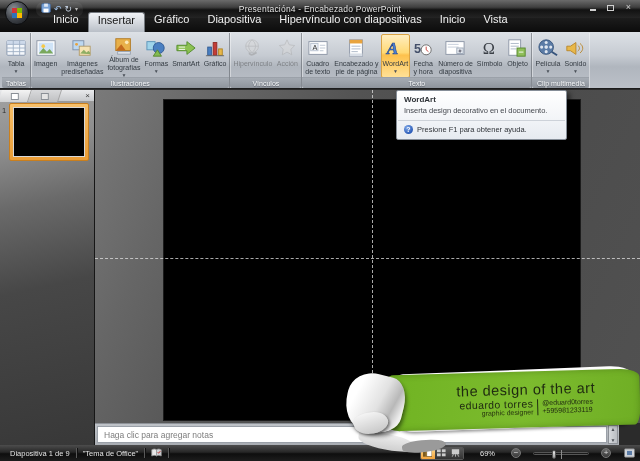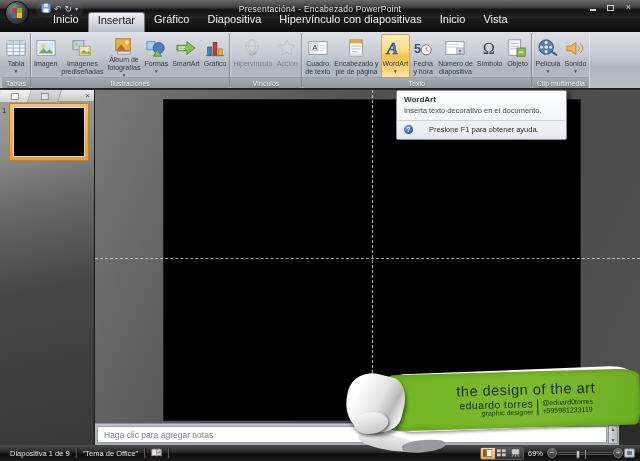--- a/index.html
+++ b/index.html
@@ -91,21 +91,21 @@
     display:flex; flex-direction:column; justify-content:space-between; align-items:center;
     font-size:5px; color:#4a4f55; line-height:6px; }
 
   
   .tooltip { position:absolute; left:396px; top:90px; width:171px; background:
     linear-gradient(#ffffff,#f3f5f8 55%,#e6eaf0); border:1px solid #868e98; border-radius:2px;
     box-shadow:3px 3px 5px rgba(0,0,0,.5); z-index:40; }
   .tt-title { font-size:8px; font-weight:bold; color:#2f3338; padding:4px 7px 2px; }
   .tt-body { font-size:7.5px; color:#43474d; padding:0 7px 5px; }
   .tt-sep { height:1px; background:#cdd2d9; margin:0 1px; }
-  .tt-help { display:flex; align-items:center; gap:16px; padding:4px 7px 5px; }
+  .tt-help { display:flex; align-items:center; gap:4px; padding:4px 7px 5px; }
   .tt-qicon { width:9px; height:9px; border-radius:50%; flex:0 0 auto;
     background:radial-gradient(circle at 35% 30%, #7fa8e8, #2c5cb8 70%); color:#fff;
     font-size:7px; line-height:9px; text-align:center; font-weight:bold; }
   .tt-help span.txt { font-size:7.5px; color:#2f3338; }
 
   
   .watermark { position:absolute; left:344px; top:368px; width:298px; height:92px; z-index:50; pointer-events:none; }
   .paper-back { position:absolute; left:48px; top:2px; width:244px; height:58px; background:
     linear-gradient(#fdfdfd,#dedede); border-radius:12px 26px 16px 22px / 18px 12px 20px 14px;
     transform:rotate(-2.2deg); box-shadow:0 2px 3px rgba(0,0,0,.4); }
@@ -133,21 +133,21 @@
   .wm-div { width:1px; height:16px; background:#223012; }
   .wm-right { text-align:left; }
   .wm-handle,.wm-phone { font-size:7px; color:#202b11; line-height:8px; }
 
   
   .statusbar { position:absolute; left:0; top:445px; width:640px; height:16px;
     background:linear-gradient(#4d4d4d,#262626 45%,#0e0e0e 55%,#1d1d1d); display:flex;
     align-items:center; color:#e4e4e4; font-size:7.5px; padding:0 4px; }
   .sb-item { padding:0 6px; }
   .sb-div { width:1px; height:10px; background:#5a5a5a; box-shadow:1px 0 0 #101010; }
-  .sb-right { margin-left:auto; display:flex; align-items:center; gap:0; }
+  .sb-right { margin-left:auto; display:flex; align-items:center; gap:12px; }
   .viewbtns { display:flex; border:1px solid #565656; border-radius:2px; overflow:hidden; }
   .vb { width:14px; height:11px; display:flex; align-items:center; justify-content:center;
     background:linear-gradient(#585858,#333); }
   .vb.active { background:linear-gradient(#ffd98c,#f2a33c); }
   .zoom-val { padding:0 4px; }
   .zbtn { width:10px; height:10px; border-radius:50%; background:linear-gradient(#6a6a6a,#3a3a3a);
     border:1px solid #777; color:#ddd; font-size:8px; line-height:8px; text-align:center; }
   .ztrack { position:relative; width:56px; height:3px; background:#1a1a1a;
     border:1px solid #565656; border-radius:2px; }
   .ztick { position:absolute; left:50%; top:-3px; width:1px; height:9px; background:#8a8a8a; }
@@ -459,21 +459,21 @@
       <span>Haga clic para agregar notas</span>
     </div>
     <div class="notes-scroll">
       <span>▲</span>
       <span>▼</span>
     </div>
   </div>
 
   <div class="tooltip">
     <div class="tt-title">WordArt</div>
-    <div class="tt-body">Inserta texto decorativo en el documento.</div>
+    <div class="tt-body">Inserta design decorativo en el documento.</div>
     <div class="tt-sep"></div>
     <div class="tt-help">
       <span class="tt-qicon">?</span>
       <span class="txt">Presione F1 para obtener ayuda.</span>
     </div>
   </div>
 
   <div class="watermark">
     <div class="paper-back"></div>
     <div class="bit1"></div>

